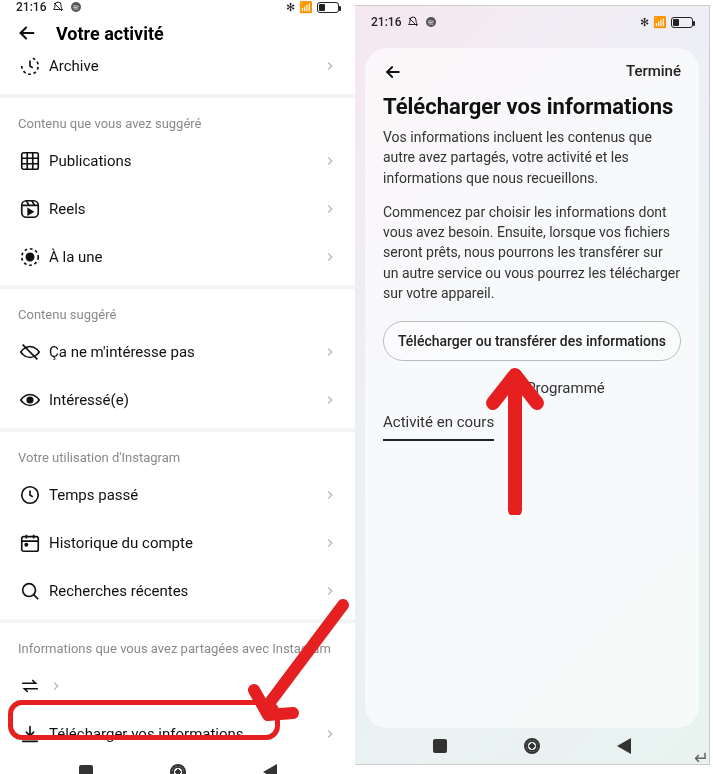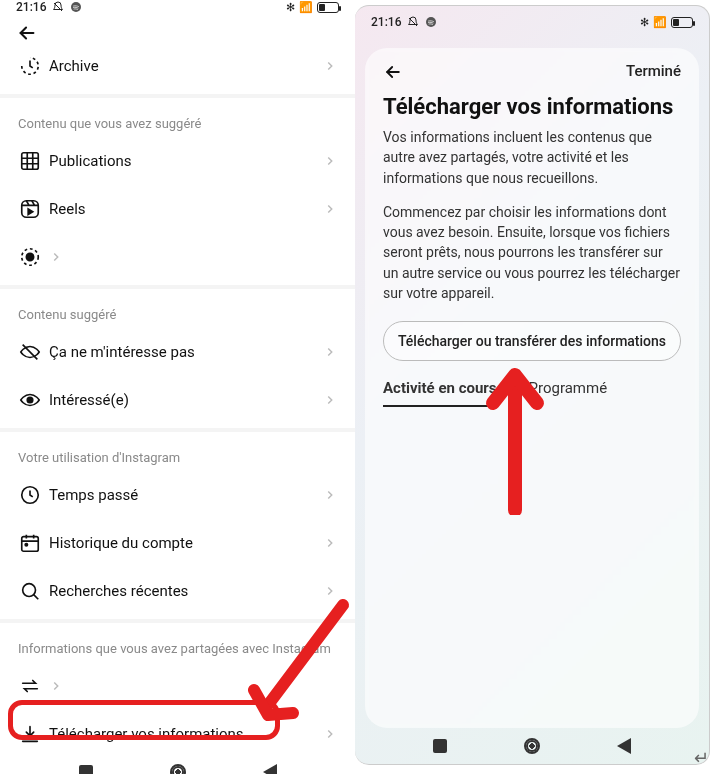--- a/index.html
+++ b/index.html
@@ -11,21 +11,20 @@
     display: flex;
     position: relative;
     overflow: hidden;
   }
   .phone {
     width: 355px;
     height: 774px;
     display: flex;
     flex-direction: column;
     position: relative;
-    border-radius: 14px;
   }
   .phone-left { background: #fff; }
   .phone-right {
     background: linear-gradient(135deg, #f5e8f0 0%, #ecf0f5 40%, #e8f3f0 100%);
     border: 1px solid #ccc;
     border-left: none;
     margin-top: 5px;
     height: 760px;
   }
   .status-bar {
@@ -110,21 +109,21 @@
     padding: 11px 8px;
     color:#222;
     background: rgba(255,255,255,0.4);
   }
   .tabs {
     display: flex; gap: 32px;
     padding: 0 18px;
     font-size: 15px;
   }
   .tab { padding-bottom: 8px; color:#333; }
-  .tab.active { border-bottom: 2px solid #222; font-weight:700; }
+  .tab.active { border-bottom: 2px solid #222; font-weight:400;margin-top:34px; }
 
   
   .anno { position: absolute; pointer-events: none; }
 
   
   .anno-box {
     left: 8px; top: 700px; width: 272px; height: 40px;
     border: 5px solid #e62020; border-radius: 14px;
   }
   
@@ -174,20 +173,21 @@
     </div>
   </div>
 
   <div class="header-left">
     <span>
       <svg width="22" height="22" viewBox="0 0 24 24" fill="none" stroke="#111" stroke-width="2.2" stroke-linecap="round" stroke-linejoin="round">
           <path d="M19 12H5"></path>
           <path d="M11 18l-6-6 6-6"></path>
         </svg>
     </span>
+    <span class="title">Votre activité</span>
   </div>
 
   <div class="list">
 
     <div class="row" style="padding-top:4px">
       <span class="icon">
         <svg width="22" height="22" viewBox="0 0 24 24" fill="none" stroke="#111" stroke-width="1.8">
             <path d="M12 6v6l3 2"></path>
             <path d="M3 12a9 9 0 109-9" stroke-dasharray="3 3"></path>
           </svg>
@@ -234,20 +234,21 @@
         </span>
     </div>
 
     <div class="row">
       <span class="icon">
         <svg width="22" height="22" viewBox="0 0 24 24" fill="none" stroke="#111" stroke-width="1.8">
             <circle cx="12" cy="12" r="9" stroke-dasharray="3 3"></circle>
             <circle cx="12" cy="12" r="4" fill="#111"></circle>
           </svg>
       </span>
+      <span class="label">À la une</span>
       <span class="chev">
           <svg width="14" height="14" viewBox="0 0 24 24" fill="none" stroke="#bbb" stroke-width="2.5">
             <path d="M9 6l6 6-6 6"></path>
           </svg>
         </span>
     </div>
 
     <div class="divider"></div>
     <div class="section-header">Contenu suggéré</div>
 

